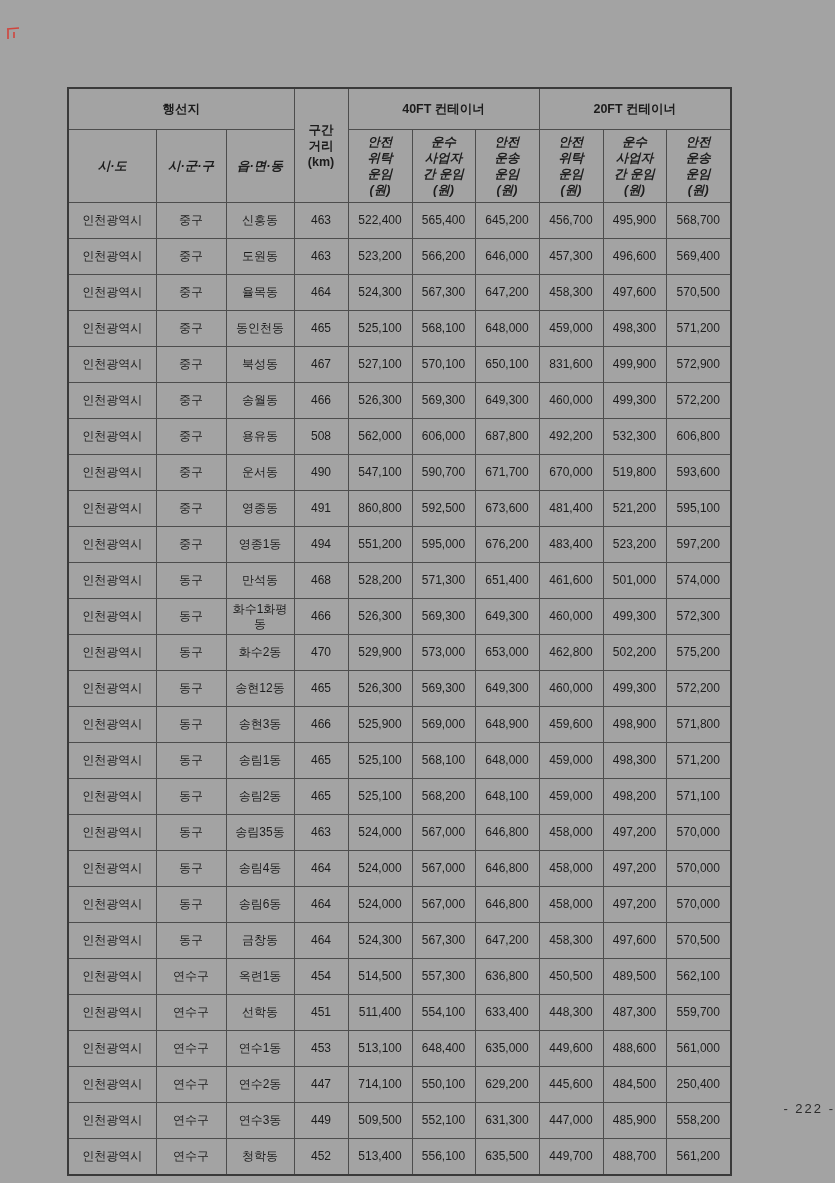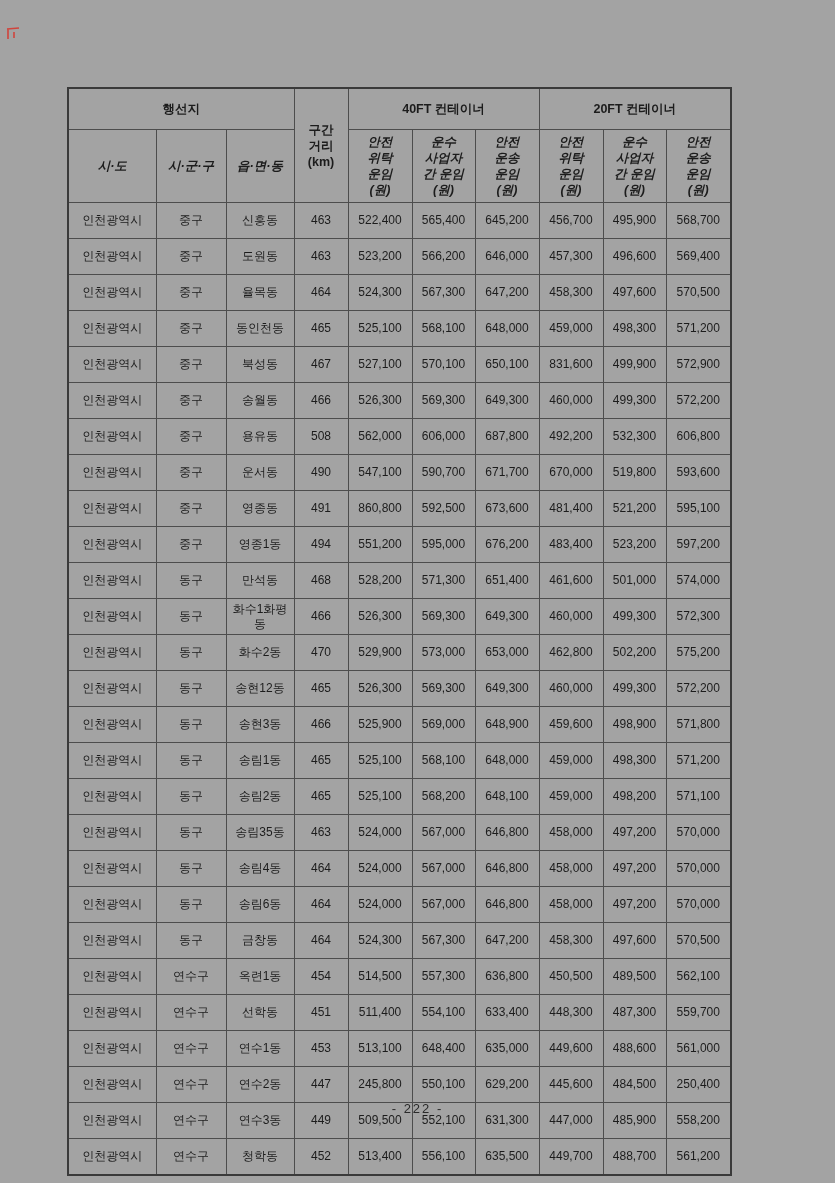--- a/index.html
+++ b/index.html
@@ -36,21 +36,21 @@
     font-size:12.5px;
     line-height:16px;
   }
   .fare-table thead tr.hr1 th{height:36px;}
   .fare-table thead tr.hr2 th{height:68px;font-style:italic;}
   .fare-table tbody td{height:31px;}
   .prewrap{white-space:pre-line;margin-left:12px;}
   td.cell-dong{word-break:break-all;}
   .pageno{
     position:absolute;left:0;top:1101px;width:100%;
-    text-align:center;
+    text-align:right;
     font-size:13px;
     letter-spacing:2px;
     color:#2a2a2a;
     font-family:"Liberation Sans","DejaVu Sans",sans-serif;
   }
 </style>
 </head>
 <body>
 
 <div class="page">
@@ -400,21 +400,21 @@
           <td class="cell-40ft-safe-transport">635,000</td>
           <td class="cell-20ft-safe-consign">449,600</td>
           <td class="cell-20ft-inter-carrier">488,600</td>
           <td class="cell-20ft-safe-transport">561,000</td>
         </tr>
         <tr>
           <td class="cell-sido">인천광역시</td>
           <td class="cell-sigungu">연수구</td>
           <td class="cell-dong">연수2동</td>
           <td class="cell-distance">447</td>
-          <td class="cell-40ft-safe-consign">245,800</td>
+          <td class="cell-40ft-safe-consign">714,100</td>
           <td class="cell-40ft-inter-carrier">550,100</td>
           <td class="cell-40ft-safe-transport">629,200</td>
           <td class="cell-20ft-safe-consign">445,600</td>
           <td class="cell-20ft-inter-carrier">484,500</td>
           <td class="cell-20ft-safe-transport">250,400</td>
         </tr>
         <tr>
           <td class="cell-sido">인천광역시</td>
           <td class="cell-sigungu">연수구</td>
           <td class="cell-dong">연수3동</td>

